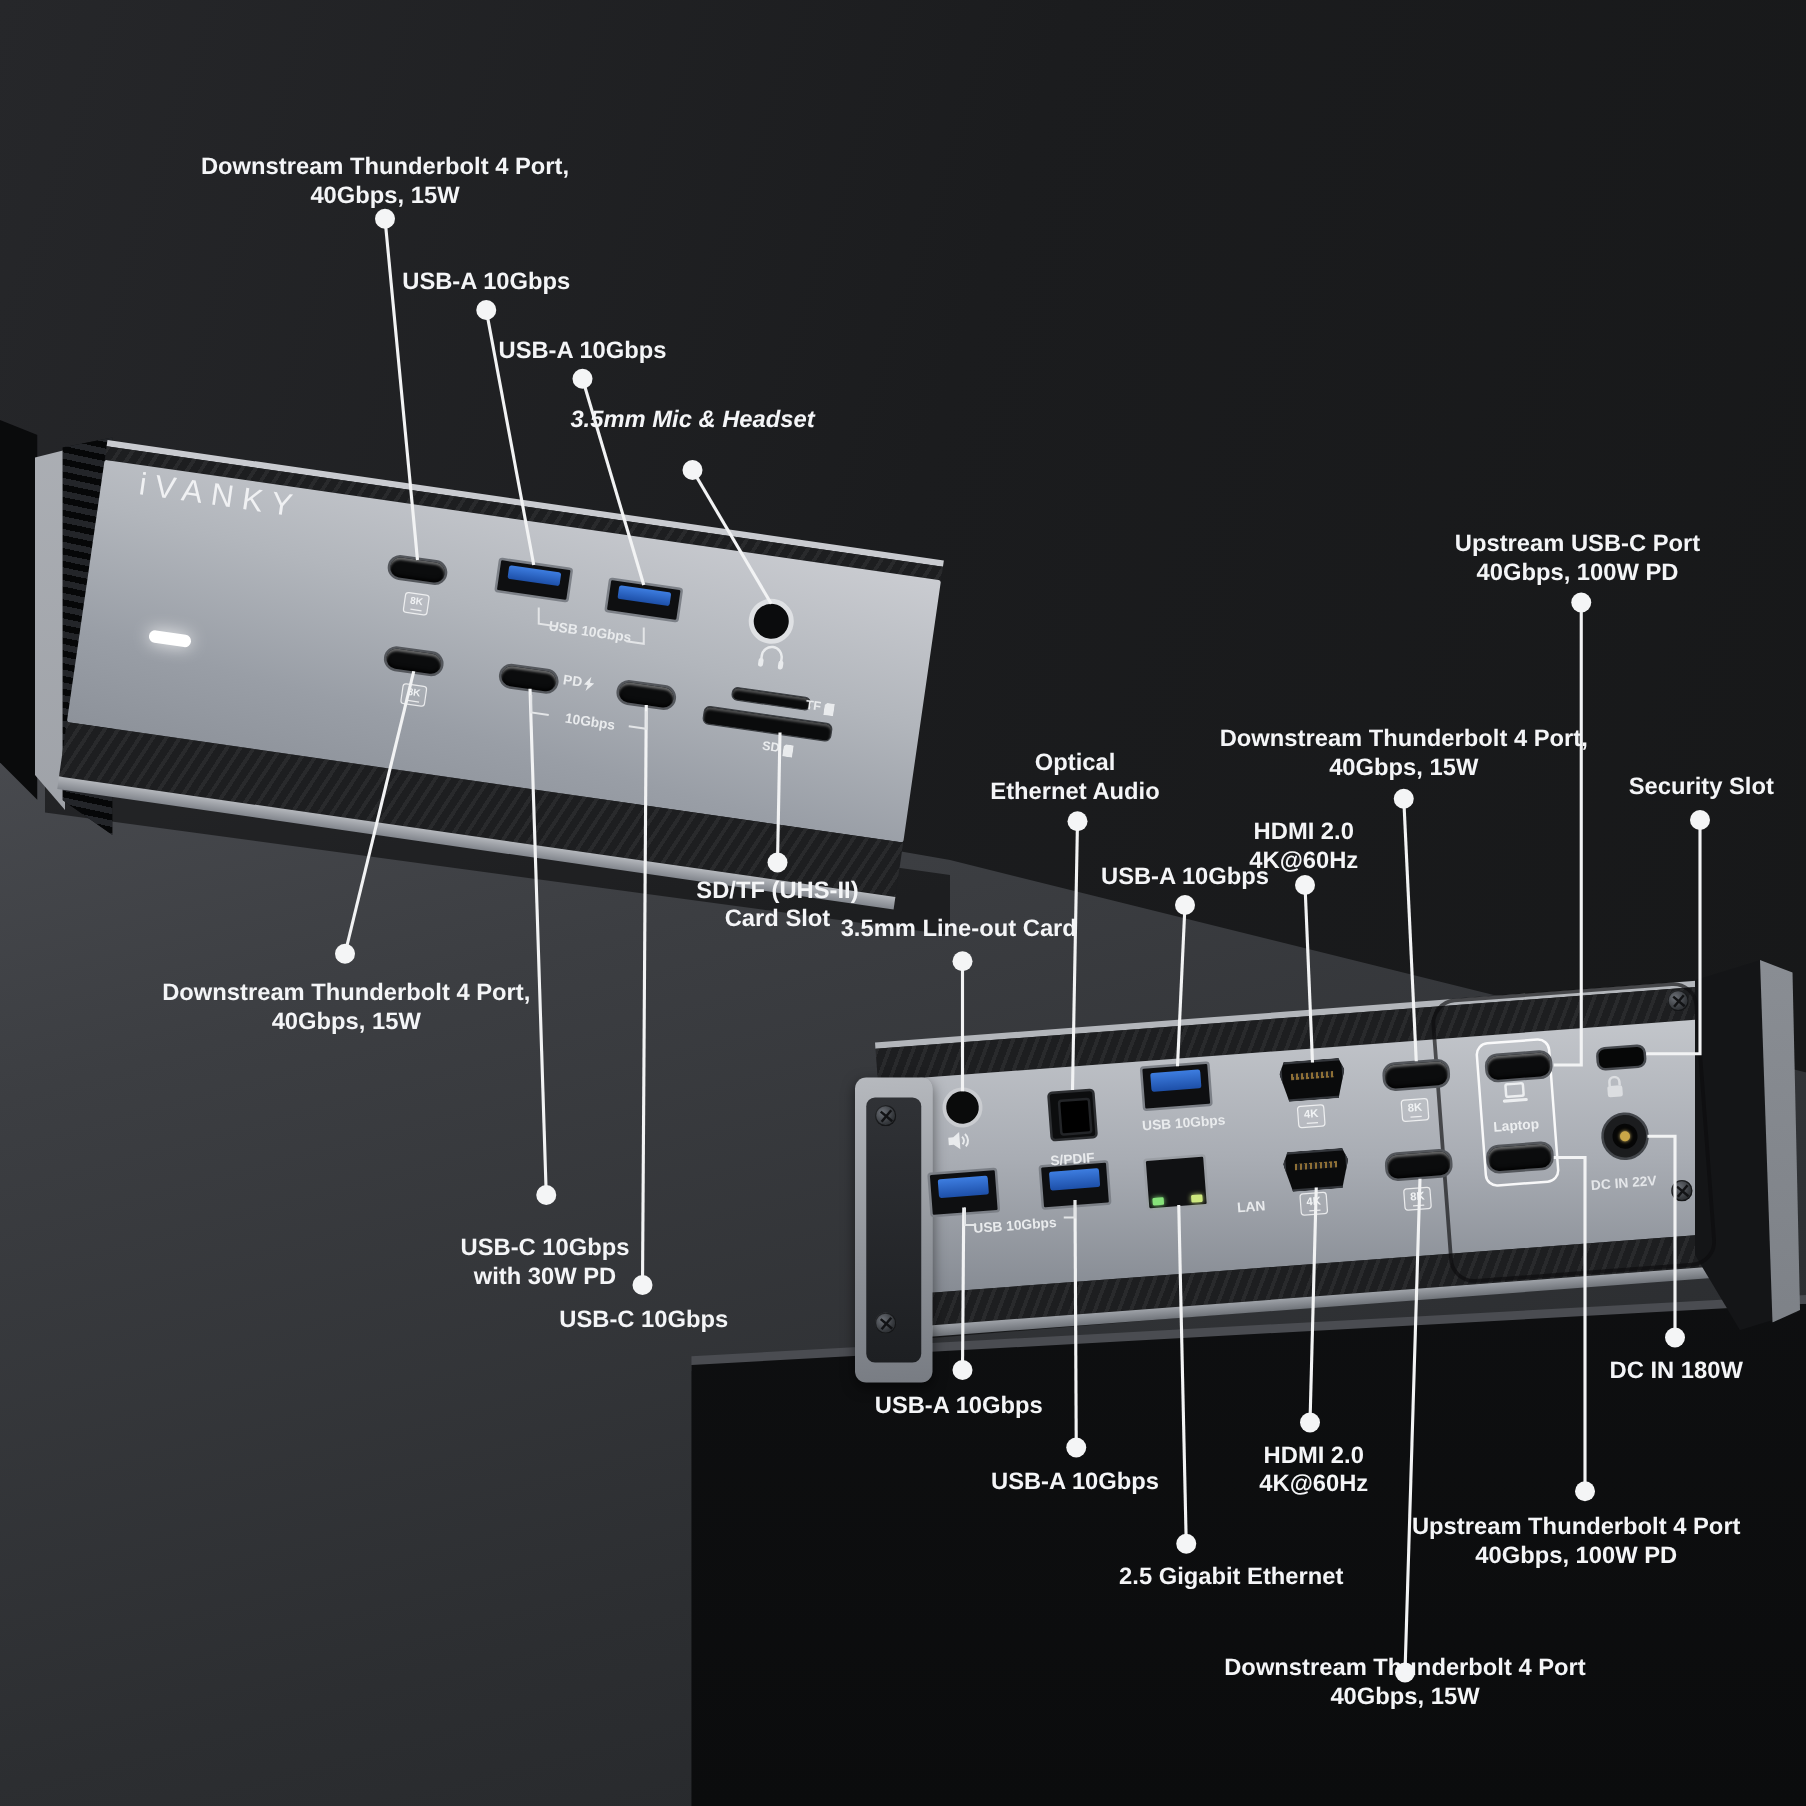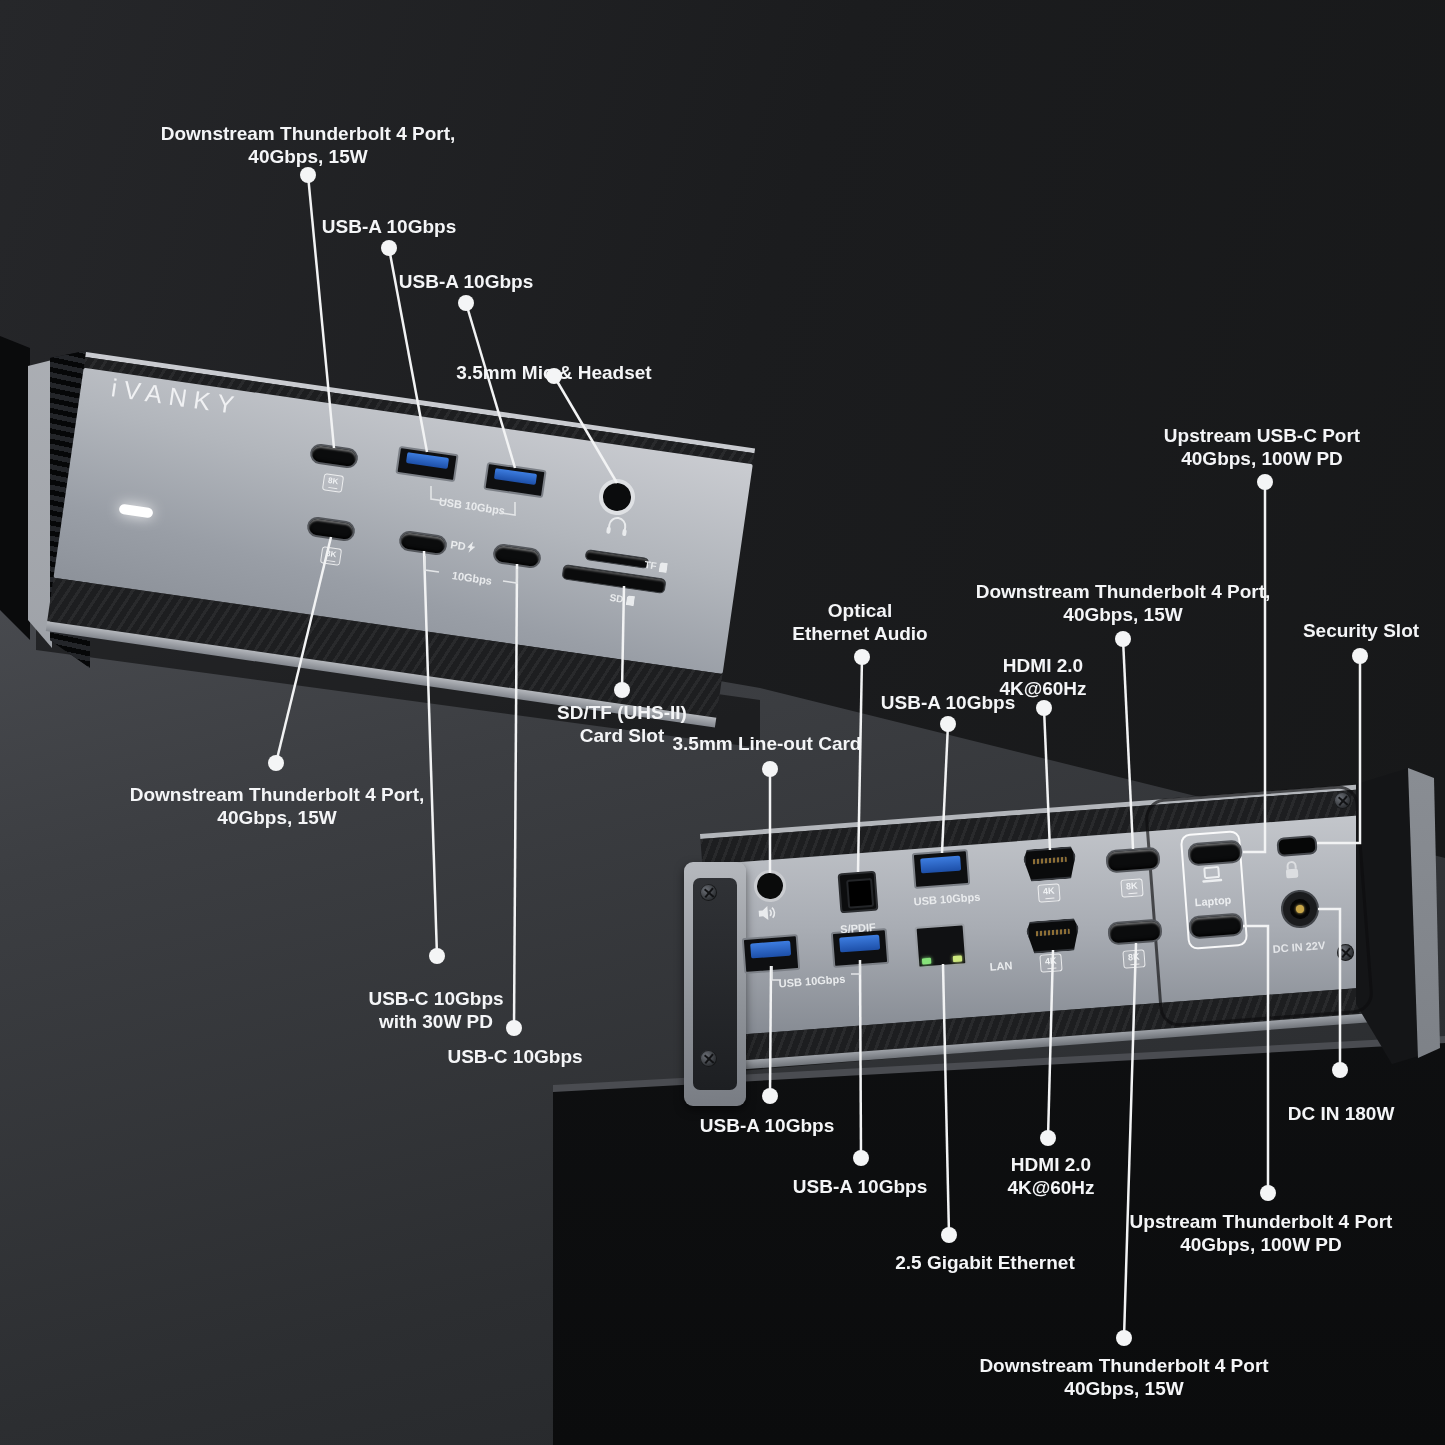--- a/index.html
+++ b/index.html
@@ -359,21 +359,21 @@
   <div class="callout" style="left:308px;top:145px;">
       <span>Downstream Thunderbolt 4 Port,</span>
       <span>40Gbps, 15W</span>
     </div>
   <div class="callout" style="left:389px;top:226px;">
       <span>USB-A 10Gbps</span>
     </div>
   <div class="callout" style="left:466px;top:281px;">
       <span>USB-A 10Gbps</span>
     </div>
-  <div class="callout" style="left:554px;top:372px;">
+  <div class="callout" style="left:554px;top:336px;font-style:italic;">
       <span>3.5mm Mic &amp; Headset</span>
     </div>
   <div class="callout" style="left:622px;top:724px;">
       <span>SD/TF (UHS-II)</span>
       <span>Card Slot</span>
     </div>
   <div class="callout" style="left:277px;top:806px;">
       <span>Downstream Thunderbolt 4 Port,</span>
       <span>40Gbps, 15W</span>
     </div>
@@ -415,25 +415,25 @@
   <div class="callout" style="left:860px;top:1186px;">
       <span>USB-A 10Gbps</span>
     </div>
   <div class="callout" style="left:985px;top:1262px;">
       <span>2.5 Gigabit Ethernet</span>
     </div>
   <div class="callout" style="left:1051px;top:1176px;">
       <span>HDMI 2.0</span>
       <span>4K@60Hz</span>
     </div>
-  <div class="callout" style="left:1124px;top:1377px;">
+  <div class="callout" style="left:1124px;top:1346px;">
       <span>Downstream Thunderbolt 4 Port</span>
       <span>40Gbps, 15W</span>
     </div>
   <div class="callout" style="left:1261px;top:1233px;">
       <span>Upstream Thunderbolt 4 Port</span>
       <span>40Gbps, 100W PD</span>
     </div>
-  <div class="callout" style="left:1341px;top:1097px;margin-top:16px;">
+  <div class="callout" style="left:1341px;top:1097px;">
       <span>DC IN 180W</span>
     </div>
 
 </div>
 
 </body></html>

